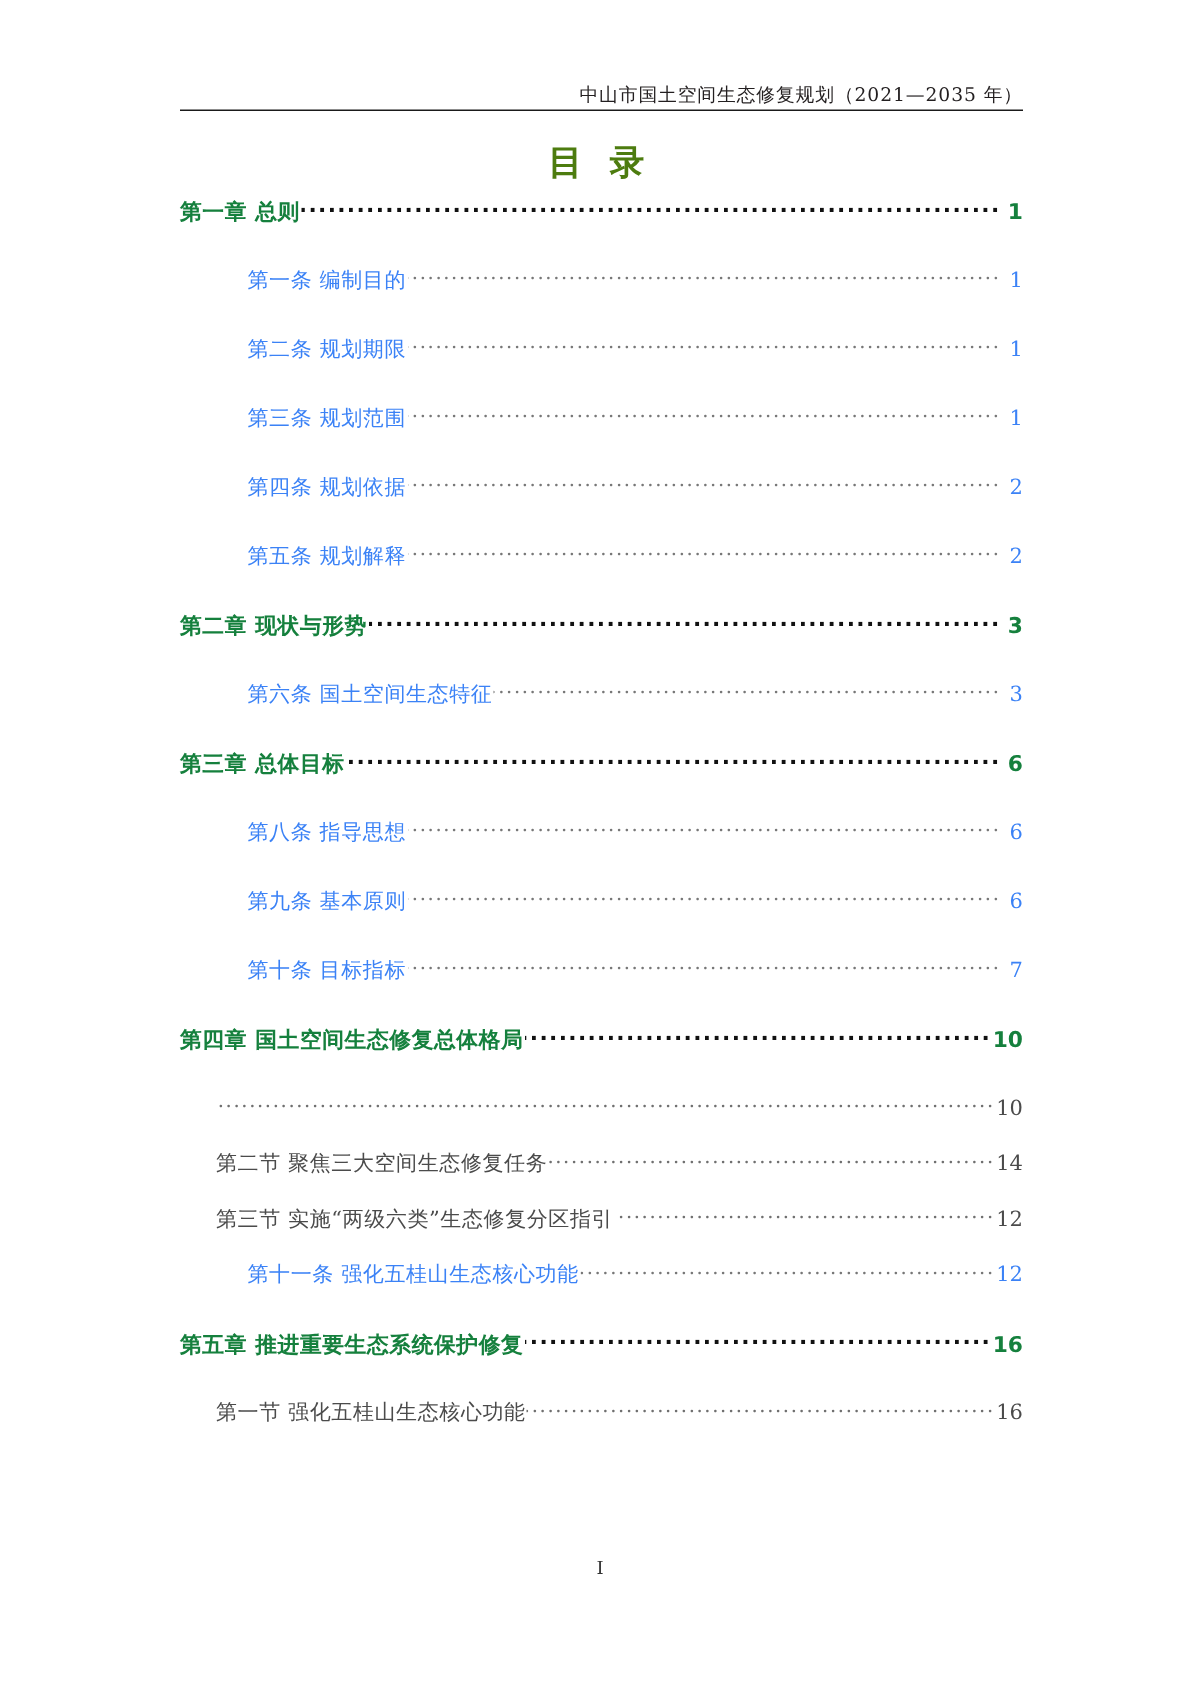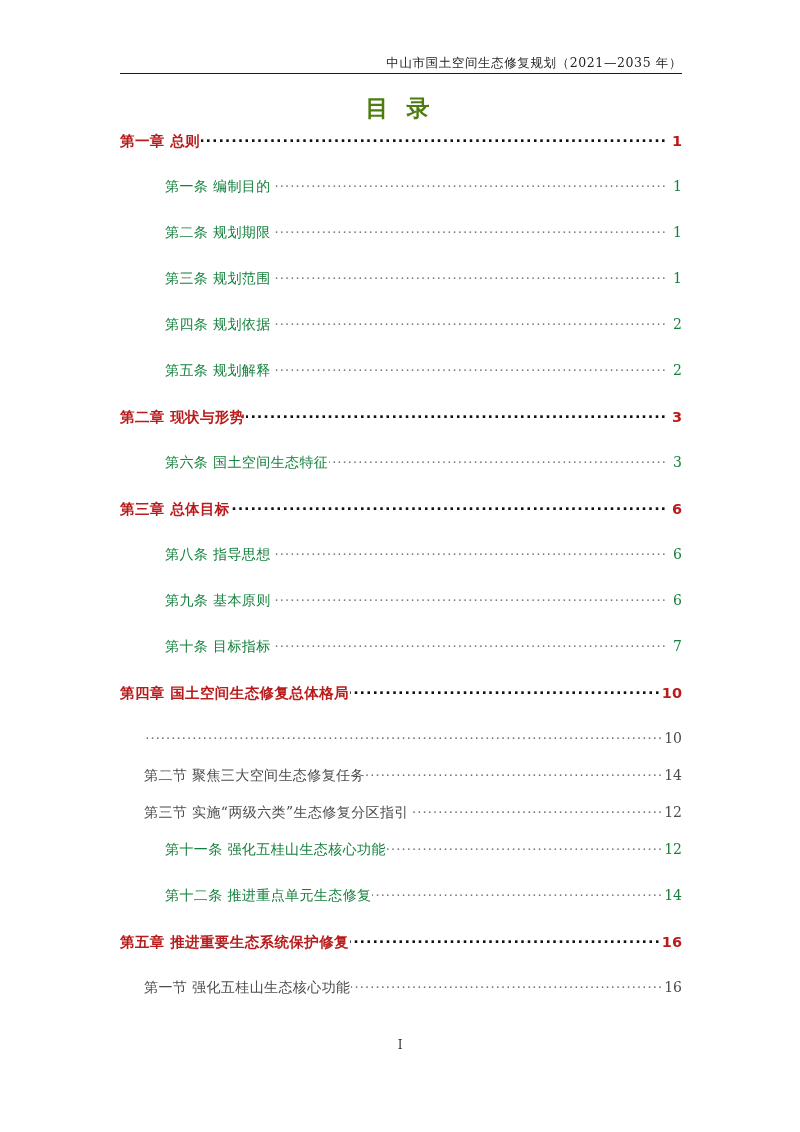--- a/index.html
+++ b/index.html
@@ -93,21 +93,21 @@
     text-align: right;
     min-width: 14px;
   }
 
   
   .lvl-chapter {
     height: 46px;
     font-family: "DejaVu Sans", "Liberation Sans", sans-serif;
     font-size: 14.5px;
     font-weight: bold;
-    color: #b91c1c;
+    color: #15803d;
     padding-left: 0px;
   }
   .lvl-chapter .leader::after {
     font-family: "DejaVu Sans", "Liberation Sans", sans-serif;
     font-weight: bold;
     color: #111111;
     letter-spacing: 0.9px;
   }
   .lvl-chapter .pageno { font-size: 14.5px; }
 
@@ -122,21 +122,21 @@
   .lvl-section .leader::after {
     color: #6f6f6f;
     font-size: 13px;
   }
 
   
   .lvl-article {
     height: 46px;
     font-family: "DejaVu Serif", "Liberation Serif", serif;
     font-size: 14px;
-    color: #15803d;
+    color: #3b82f6;
     padding-left: 45px;
   }
   .lvl-article .leader::after {
     color: #777777;
     font-size: 13px;
   }
 
   
   .footer {
     position: absolute;
@@ -239,25 +239,20 @@
       <div class="toc-entry lvl-section">
         <span class="label">第三节 实施“两级六类”生态修复分区指引</span>
         <span class="leader"></span>
         <span class="pageno">12</span>
       </div>
       <div class="toc-entry lvl-article">
         <span class="label">第十一条 强化五桂山生态核心功能</span>
         <span class="leader"></span>
         <span class="pageno">12</span>
       </div>
-      <div class="toc-entry lvl-article">
-        <span class="label">第十二条 推进重点单元生态修复</span>
-        <span class="leader"></span>
-        <span class="pageno">14</span>
-      </div>
       <div class="toc-entry lvl-chapter">
         <span class="label">第五章 推进重要生态系统保护修复</span>
         <span class="leader"></span>
         <span class="pageno">16</span>
       </div>
       <div class="toc-entry lvl-section">
         <span class="label">第一节 强化五桂山生态核心功能</span>
         <span class="leader"></span>
         <span class="pageno">16</span>
       </div>

